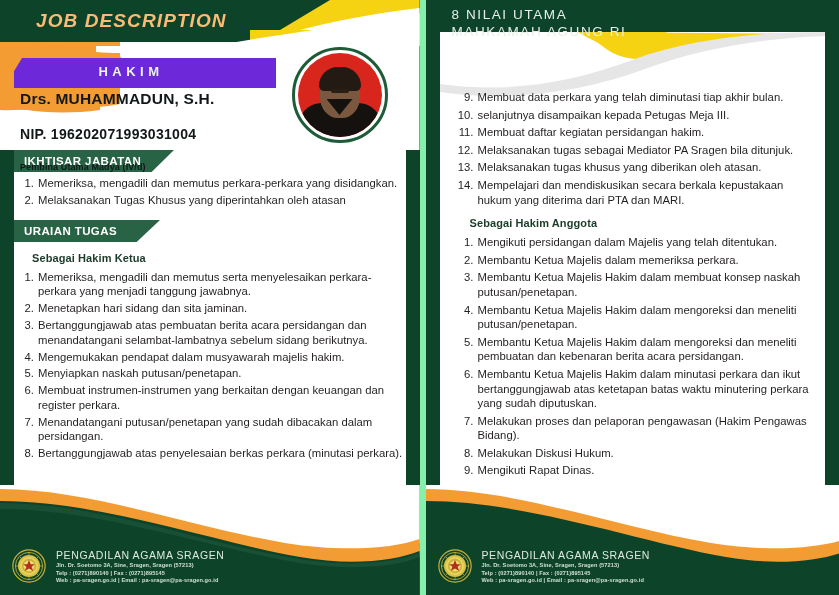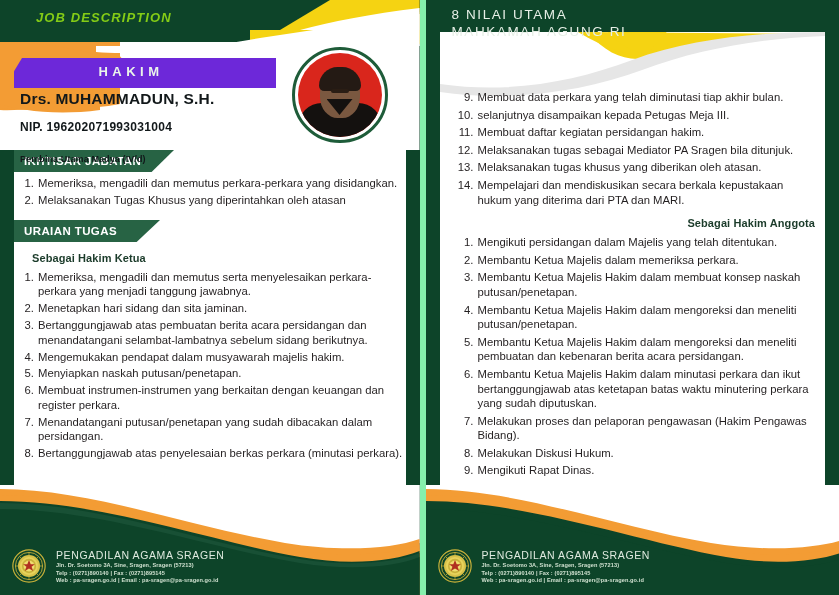--- a/index.html
+++ b/index.html
@@ -31,22 +31,22 @@
     top: 42px; bottom: 62px;
     background: #ffffff;
     overflow: hidden;
   }
   .panel.right .sheet { top: 32px; }
 
   
   .hdr-title {
     position: absolute;
     top: 10px; left: 36px;
-    color: #84cc16;
-    font-size: 13px;
+    color: #fdba74;
+    font-size: 19px;
     font-weight: bold;
     font-style: italic;
     letter-spacing: 1.1px;
     z-index: 30;
   }
   .hdr-title-r {
     position: absolute;
     top: 6px; left: 26px;
     color: #e6efe6;
     font-size: 13.5px;
@@ -78,21 +78,21 @@
     position: absolute;
     left: 6px; top: 48px; width: 262px;
     text-align: left;
     z-index: 12;
   }
   .name-block .fullname {
     color: #12181a; font-size: 15.5px; font-weight: bold; letter-spacing: .2px;
     white-space: nowrap;
   }
   .name-block .nip {
-    color: #12181a; font-size: 12px; font-weight: bold; margin-top: 12px; letter-spacing: .3px;
+    color: #12181a; font-size: 14px; font-weight: bold; margin-top: 18px; letter-spacing: .3px;
   }
   .name-block .rank {
     color: #12181a; font-size: 9px; font-weight: bold; margin-top: 20px; letter-spacing: .1px;
   }
 
   
   .photo-wrap {
     position: absolute;
     right: 18px; top: 5px;
     width: 96px; height: 96px;
@@ -339,21 +339,21 @@
       <div class="list-pad-r" style="position:absolute; left:0; right:0; top:58px;">
         <ol class="dl">
           <li><span class="num">9.</span><span>Membuat data perkara yang telah diminutasi  tiap akhir bulan.</span></li>
           <li><span class="num">10.</span><span>selanjutnya disampaikan  kepada  Petugas Meja III.</span></li>
           <li><span class="num">11.</span><span>Membuat daftar kegiatan persidangan hakim.</span></li>
           <li><span class="num">12.</span><span>Melaksanakan tugas sebagai Mediator PA Sragen bila ditunjuk.</span></li>
           <li><span class="num">13.</span><span>Melaksanakan tugas khusus yang diberikan oleh atasan.</span></li>
           <li><span class="num">14.</span><span>Mempelajari dan mendiskusikan secara berkala kepustakaan hukum yang diterima dari PTA dan MARI.</span></li>
         </ol>
 
-        <div class="sub-head" style="margin-left:18px;margin-top:10px;text-align:right;">Sebagai Hakim Anggota</div>
+        <div class="sub-head" style="margin-left:18px;margin-top:10px;">Sebagai Hakim Anggota</div>
 
         <ol class="dl" style="margin-top:4px;">
           <li><span class="num">1.</span><span>Mengikuti persidangan dalam Majelis yang telah ditentukan.</span></li>
           <li><span class="num">2.</span><span>Membantu Ketua Majelis dalam memeriksa perkara.</span></li>
           <li><span class="num">3.</span><span>Membantu Ketua Majelis Hakim dalam membuat konsep naskah putusan/penetapan.</span></li>
           <li><span class="num">4.</span><span>Membantu Ketua Majelis Hakim dalam mengoreksi dan meneliti putusan/penetapan.</span></li>
           <li><span class="num">5.</span><span>Membantu Ketua Majelis Hakim dalam mengoreksi dan meneliti pembuatan dan kebenaran berita acara persidangan.</span></li>
           <li><span class="num">6.</span><span>Membantu Ketua Majelis Hakim dalam minutasi perkara dan ikut bertanggungjawab atas ketetapan batas waktu minutering perkara yang sudah diputuskan.</span></li>
           <li><span class="num">7.</span><span>Melakukan proses dan pelaporan pengawasan (Hakim Pengawas Bidang).</span></li>
           <li><span class="num">8.</span><span>Melakukan Diskusi Hukum.</span></li>

